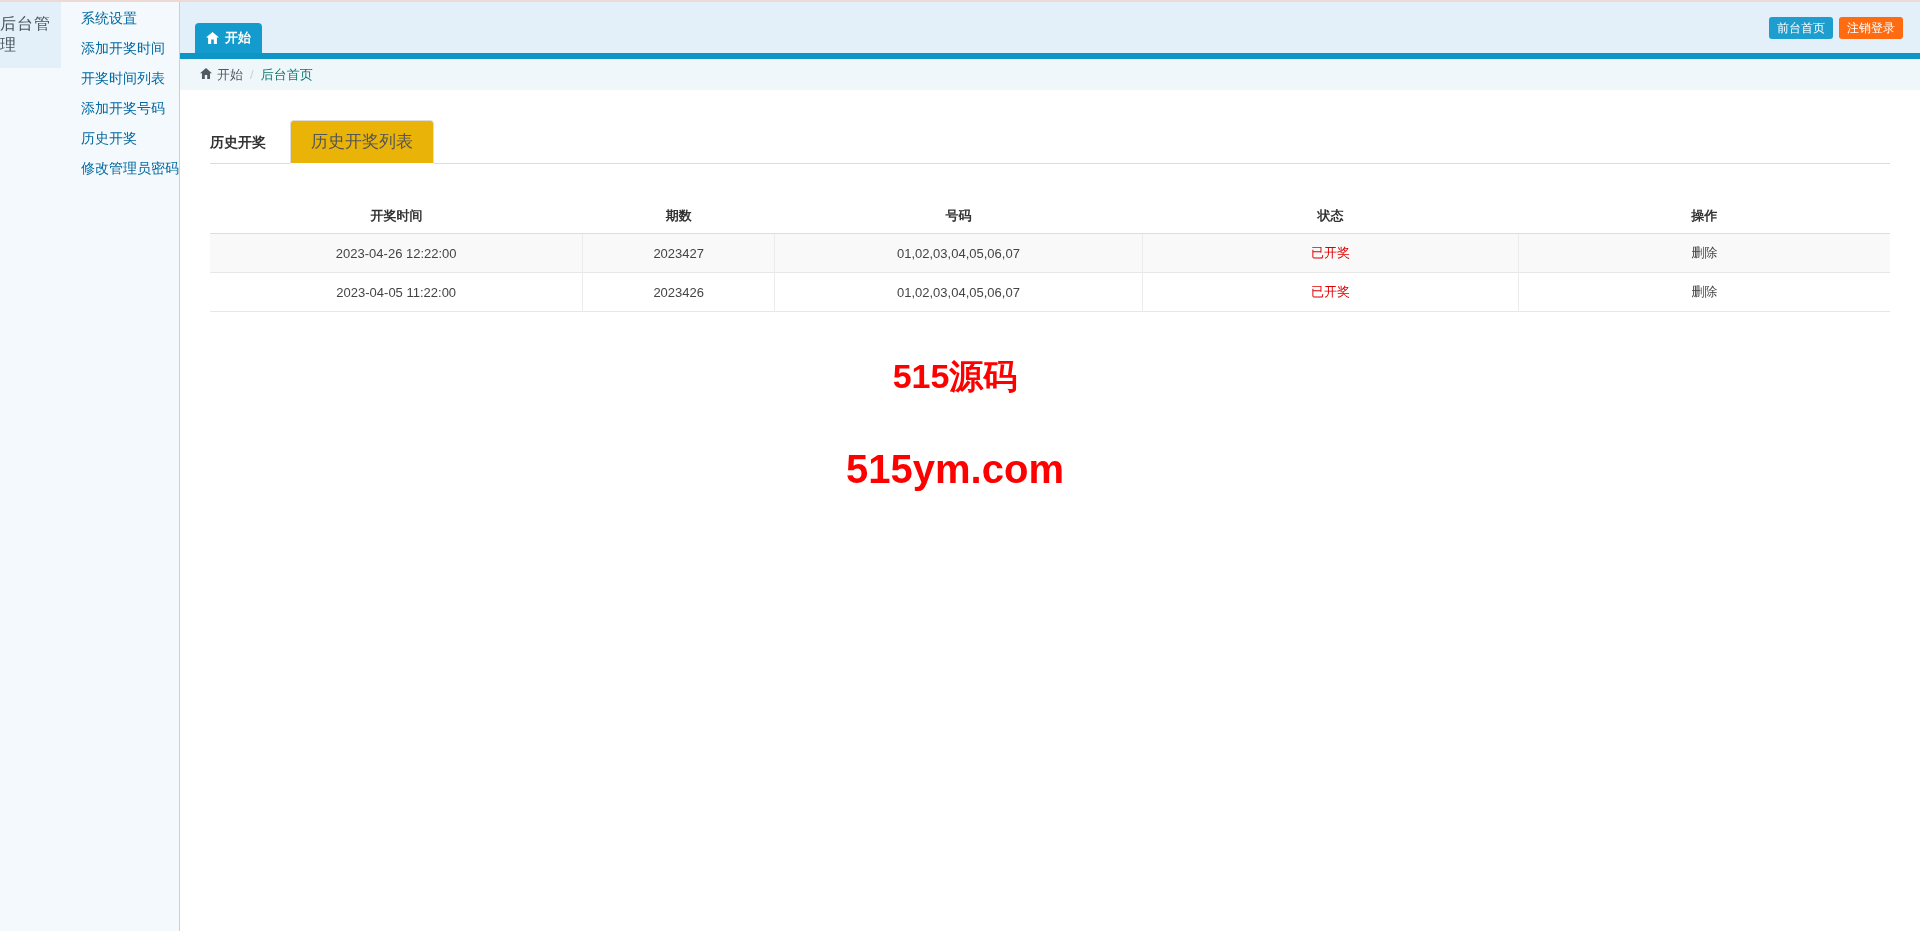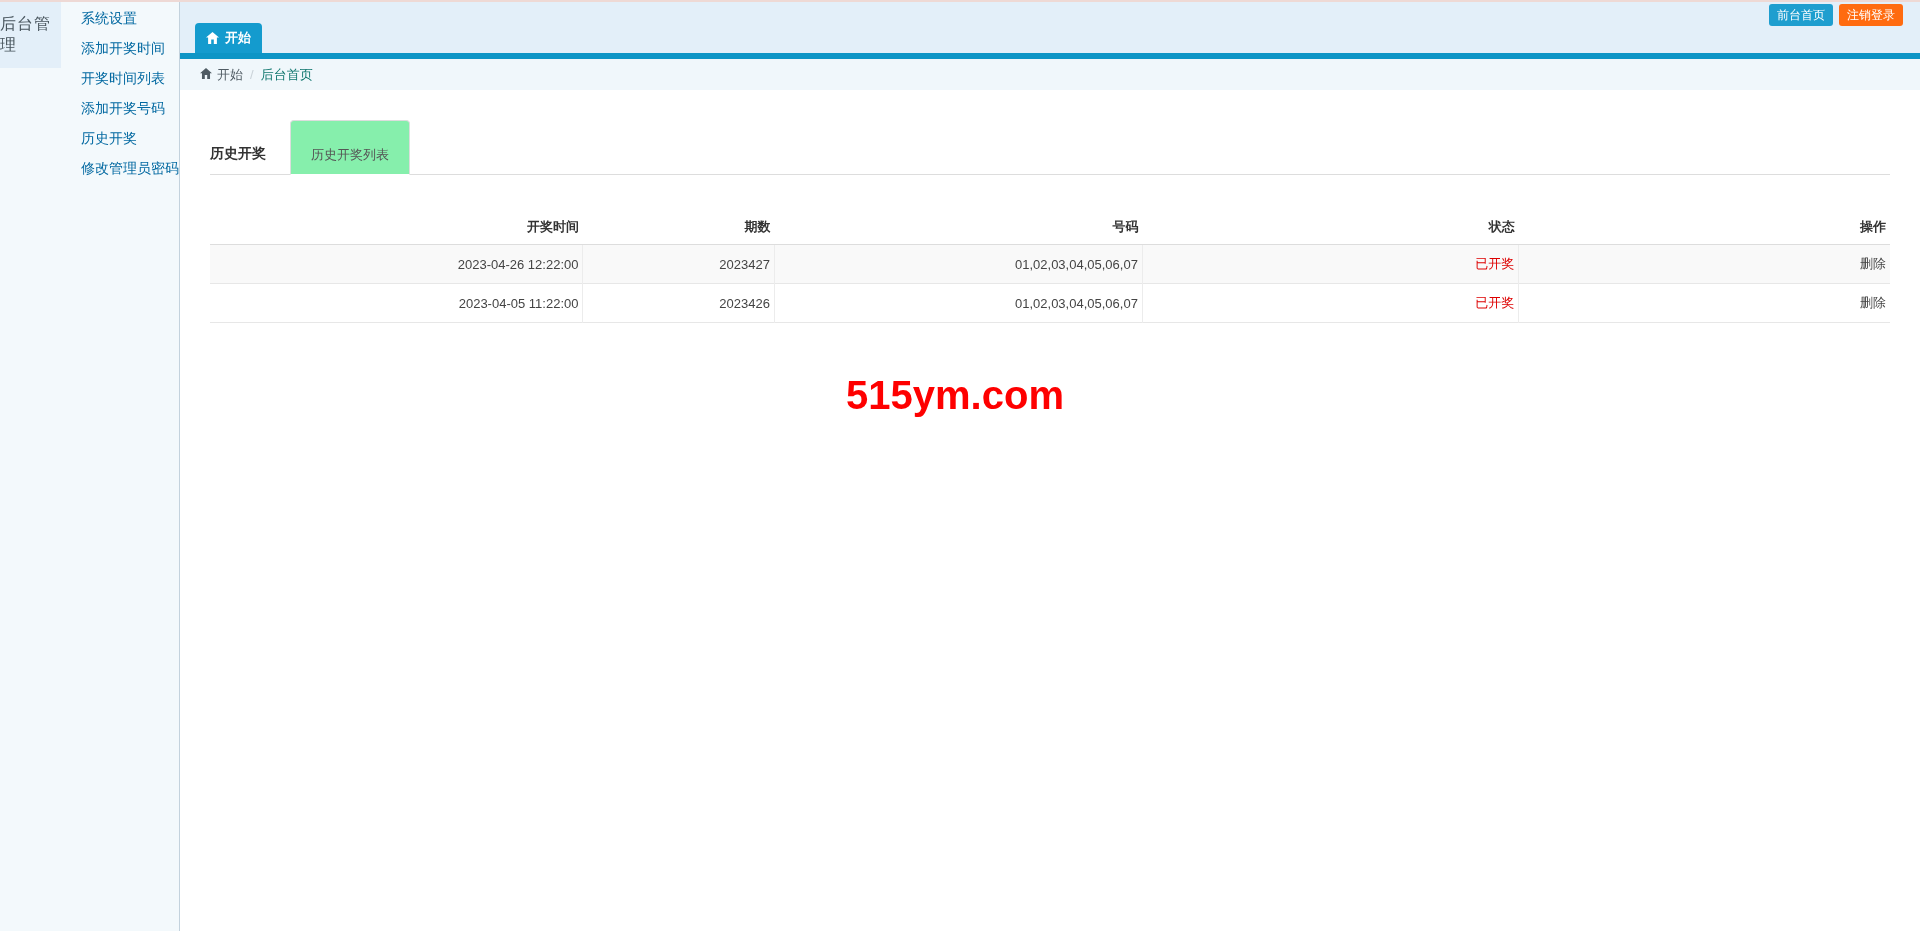--- a/index.html
+++ b/index.html
@@ -19,36 +19,36 @@
   .sidebar-band { height:24px; background:#dcebf6; }
   .sidebar-menu { flex:1; padding-top:1px; }
   .menu-item { height:30px; line-height:30px; padding-left:20px; font-size:14px; color:#0369a1; cursor:pointer; white-space:nowrap; }
 
   
   .main { flex:1; display:flex; flex-direction:column; min-width:0; }
   .main-header { height:51px; background:#e3eff9; position:relative; display:flex; align-items:flex-end; }
   .top-tab { margin-left:15px; height:30px; background:#149bce; color:#fff; border-radius:4px 4px 0 0;
              display:flex; align-items:center; gap:6px; padding:0 11px; font-size:13px; font-weight:bold; cursor:pointer; }
   .top-tab svg { display:block; }
-  .header-buttons { position:absolute; right:17px; top:2px; display:flex; gap:6px; }
+  .header-buttons { position:absolute; right:17px; top:15px; display:flex; gap:6px; }
   .hbtn { height:22px; padding:0 8px; border-radius:3px; color:#fff; font-size:12px; display:flex; align-items:center; cursor:pointer; border:none; }
   .blue-bar { height:6px; background:#0d95c6; }
   .breadcrumb-band { height:31px; background:#f0f7fb; display:flex; align-items:center; padding-left:20px; font-size:13px; color:#999; gap:7px; }
   .breadcrumb-band .home { color:#4f5b63; display:flex; align-items:center; gap:5px; cursor:pointer; }
   .crumb-sep { color:#c9d2d8; }
   .crumb-current { color:#0f766e; }
 
   
   .content { flex:1; background:#fff; padding:0 30px; }
   .tabs-row { margin-top:30px; display:flex; align-items:flex-end; border-bottom:1px solid #ddd; }
   .widget-title { padding:9px 0 11px; margin-right:24px; font-weight:bold; font-size:14px; color:#333; cursor:pointer; }
-  .tab-active { background:#86efac; border:1px solid #ddd; border-bottom:1px solid #fff; border-radius:4px 4px 0 0;
-                margin-bottom:-1px; padding:25px 20px 10px; font-size:13px; color:#555; cursor:pointer; }
+  .tab-active { background:#eab308; border:1px solid #ddd; border-bottom:1px solid #fff; border-radius:4px 4px 0 0;
+                margin-bottom:-1px; padding:9px 20px 10px; font-size:17px; color:#555; cursor:pointer; }
 
-  table.data { margin-top:35px; width:100%; border-collapse:collapse; text-align:right; font-size:13px; color:#444; }
+  table.data { margin-top:35px; width:100%; border-collapse:collapse; text-align:center; font-size:13px; color:#444; }
   table.data th { font-weight:bold; color:#333; padding:8px 4px; border-bottom:1px solid #ddd; font-size:13px; }
   table.data td { padding:10px 4px; }
   table.data tbody tr { border-bottom:1px solid #e7e7e7; }
   table.data tbody tr:nth-child(odd) { background:#f9f9f9; }
   table.data tbody td + td { border-left:1px solid #ececec; }
   table.data col.c1 { width:22.2%; } table.data col.c2 { width:11.4%; }
   table.data col.c3 { width:21.9%; } table.data col.c4 { width:22.4%; }
   table.data col.c5 { width:22.1%; }
   .action-link { cursor:pointer; color:#444; }
 
@@ -145,18 +145,19 @@
               <td>2023-04-05 11:22:00</td>
               <td>2023426</td>
               <td>01,02,03,04,05,06,07</td>
               <td style="color: rgb(221, 0, 0);">已开奖</td>
               <td><span class="action-link">删除</span></td>
             </tr>
           </tbody>
       </table>
 
       <div class="watermark">
+        <div class="wm-line1" style="color: rgb(254, 0, 0);">515源码</div>
         <div class="wm-line2" style="color: rgb(254, 0, 0);">515ym.com</div>
       </div>
 
     </div>
   </div>
 </div>
 
 </body></html>

